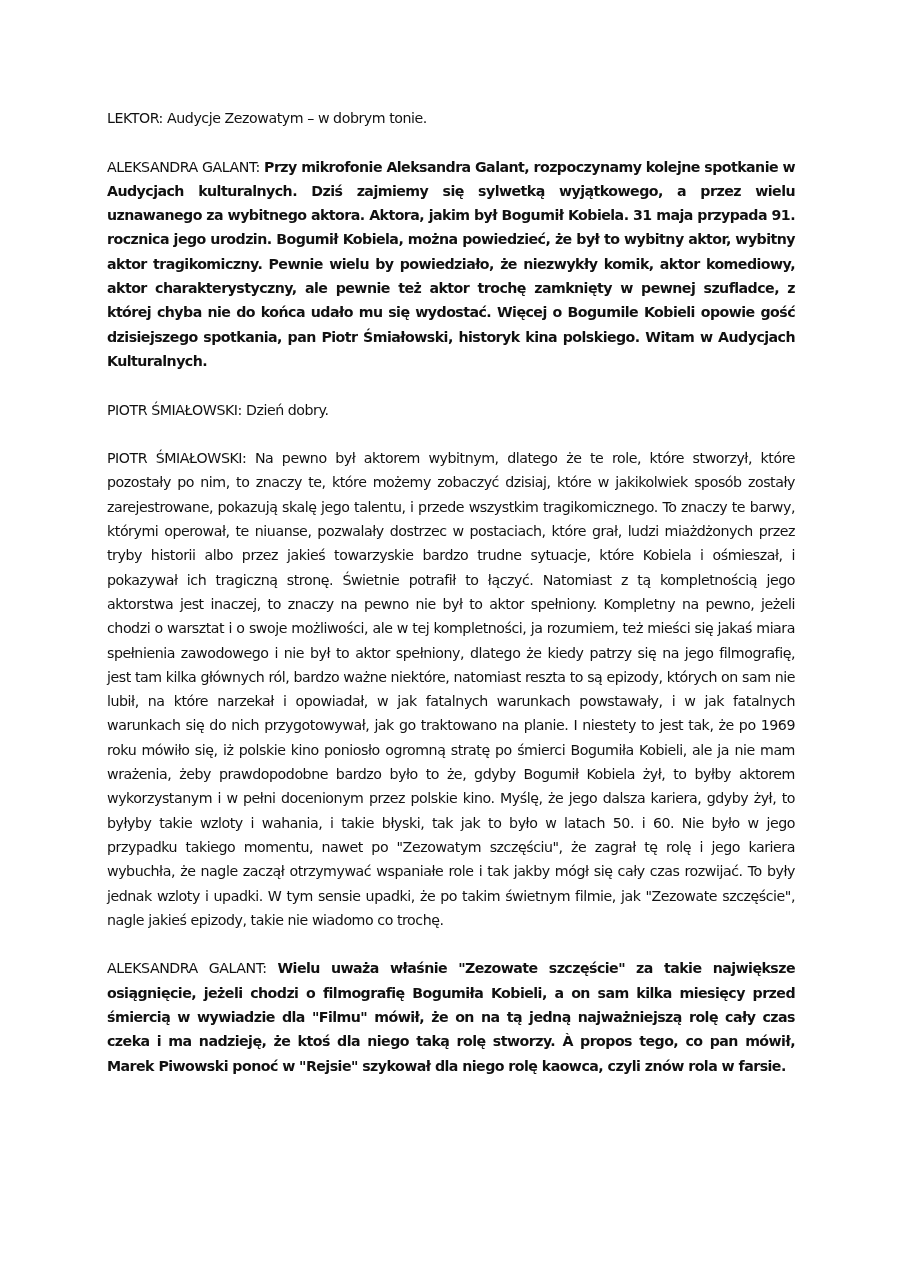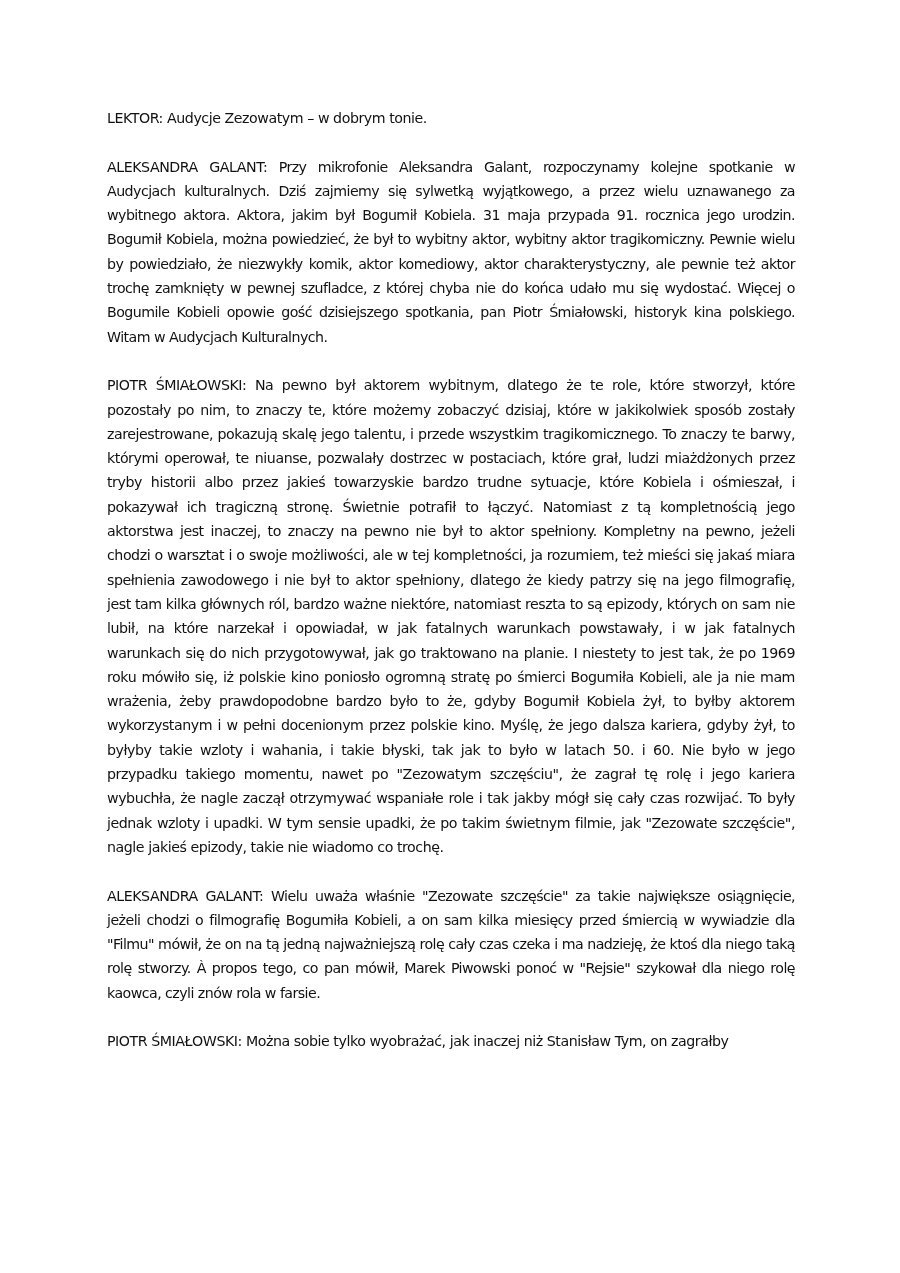--- a/index.html
+++ b/index.html
@@ -16,47 +16,47 @@
       letter-spacing: -0.45px;
     }
     .para {
       margin: 0 0 24.3px 0;
       text-align: justify;
       text-justify: inter-word;
     }
     .para.nojust { text-align: left; }
     .speaker { font-weight: normal; margin-top: 24px; }
     .speech { }
-    .speech.bold { font-weight: normal; letter-spacing: -0.55px; }
+    .speech.bold { font-weight: bold; letter-spacing: -0.55px; }
   </style>
 </head>
 <body>
 
 <div class="page">
 
   <p class="para nojust">
     <span class="speaker">LEKTOR:</span>
     <span class="speech">Audycje Zezowatym – w dobrym tonie.</span>
   </p>
 
   <p class="para">
     <span class="speaker">ALEKSANDRA GALANT:</span>
     <span class="speech bold">Przy mikrofonie Aleksandra Galant, rozpoczynamy kolejne spotkanie w Audycjach kulturalnych. Dziś zajmiemy się sylwetką wyjątkowego, a przez wielu uznawanego za wybitnego aktora. Aktora, jakim był Bogumił Kobiela. 31 maja przypada 91. rocznica jego urodzin. Bogumił Kobiela, można powiedzieć, że był to wybitny aktor, wybitny aktor tragikomiczny. Pewnie wielu by powiedziało, że niezwykły komik, aktor komediowy, aktor charakterystyczny, ale pewnie też aktor trochę zamknięty w pewnej szufladce, z której chyba nie do końca udało mu się wydostać. Więcej o Bogumile Kobieli opowie gość dzisiejszego spotkania, pan Piotr Śmiałowski, historyk kina polskiego. Witam w Audycjach Kulturalnych.</span>
   </p>
 
+  <p class="para nojust">
+    <span class="speaker">PIOTR ŚMIAŁOWSKI:</span>
+    <span class="speech">Dzień dobry.</span>
+  </p>
 
 
   <p class="para">
     <span class="speaker">PIOTR ŚMIAŁOWSKI:</span>
     <span class="speech">Na pewno był aktorem wybitnym, dlatego że te role, które stworzył, które pozostały po nim, to znaczy te, które możemy zobaczyć dzisiaj, które w jakikolwiek sposób zostały zarejestrowane, pokazują skalę jego talentu, i przede wszystkim tragikomicznego. To znaczy te barwy, którymi operował, te niuanse, pozwalały dostrzec w postaciach, które grał, ludzi miażdżonych przez tryby historii albo przez jakieś towarzyskie bardzo trudne sytuacje, które Kobiela i ośmieszał, i pokazywał ich tragiczną stronę. Świetnie potrafił to łączyć. Natomiast z tą kompletnością jego aktorstwa jest inaczej, to znaczy na pewno nie był to aktor spełniony. Kompletny na pewno, jeżeli chodzi o warsztat i o swoje możliwości, ale w tej kompletności, ja rozumiem, też mieści się jakaś miara spełnienia zawodowego i nie był to aktor spełniony, dlatego że kiedy patrzy się na jego filmografię, jest tam kilka głównych ról, bardzo ważne niektóre, natomiast reszta to są epizody, których on sam nie lubił, na które narzekał i opowiadał, w jak fatalnych warunkach powstawały, i w jak fatalnych warunkach się do nich przygotowywał, jak go traktowano na planie. I niestety to jest tak, że po 1969 roku mówiło się, iż polskie kino poniosło ogromną stratę po śmierci Bogumiła Kobieli, ale ja nie mam wrażenia, żeby prawdopodobne bardzo było to że, gdyby Bogumił Kobiela żył, to byłby aktorem wykorzystanym i w pełni docenionym przez polskie kino. Myślę, że jego dalsza kariera, gdyby żył, to byłyby takie wzloty i wahania, i takie błyski, tak jak to było w latach 50. i 60. Nie było w jego przypadku takiego momentu, nawet po "Zezowatym szczęściu", że zagrał tę rolę i jego kariera wybuchła, że nagle zaczął otrzymywać wspaniałe role i tak jakby mógł się cały czas rozwijać. To były jednak wzloty i upadki. W tym sensie upadki, że po takim świetnym filmie, jak "Zezowate szczęście", nagle jakieś epizody, takie nie wiadomo co trochę.</span>
   </p>
 
   <p class="para">
     <span class="speaker">ALEKSANDRA GALANT:</span>
     <span class="speech bold">Wielu uważa właśnie "Zezowate szczęście" za takie największe osiągnięcie, jeżeli chodzi o filmografię Bogumiła Kobieli, a on sam kilka miesięcy przed śmiercią w wywiadzie dla "Filmu" mówił, że on na tą jedną najważniejszą rolę cały czas czeka i ma nadzieję, że ktoś dla niego taką rolę stworzy. À propos tego, co pan mówił, Marek Piwowski ponoć w "Rejsie" szykował dla niego rolę kaowca, czyli znów rola w farsie.</span>
   </p>
 
-  <p class="para nojust">
-    <span class="speaker">PIOTR ŚMIAŁOWSKI:</span>
-    <span class="speech">Można sobie tylko wyobrażać, jak inaczej niż Stanisław Tym, on zagrałby</span>
-  </p>
 
 </div>
 
 </body></html>

